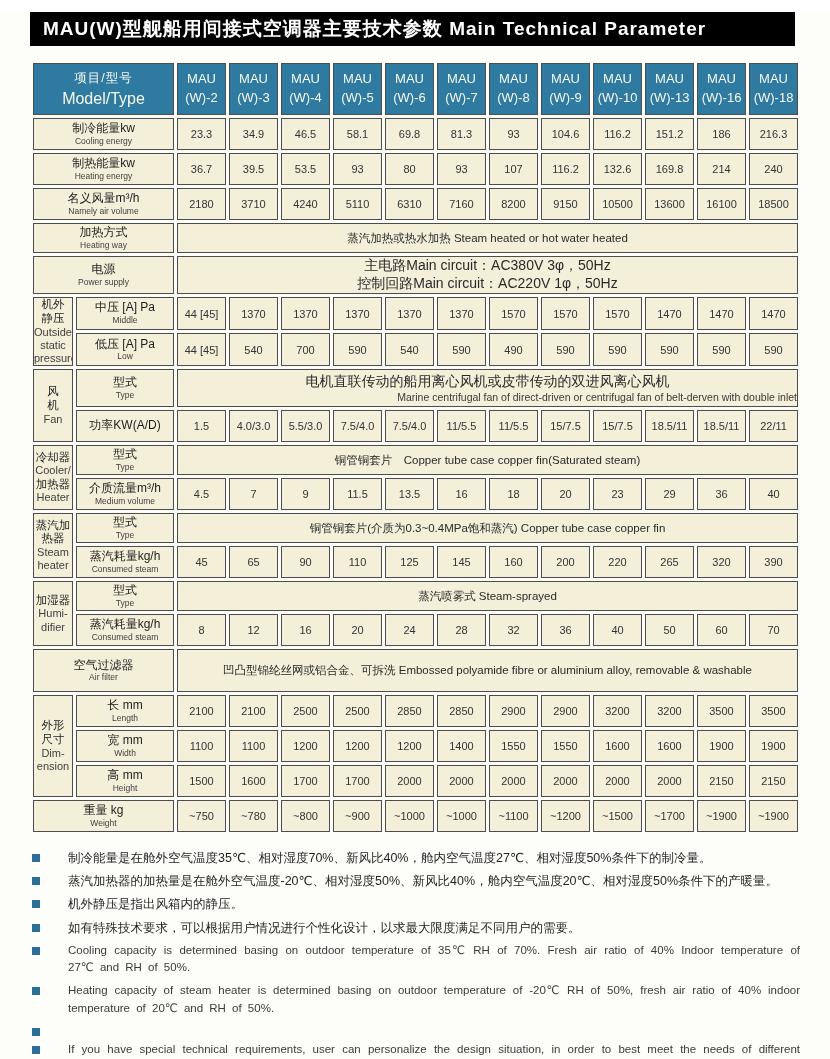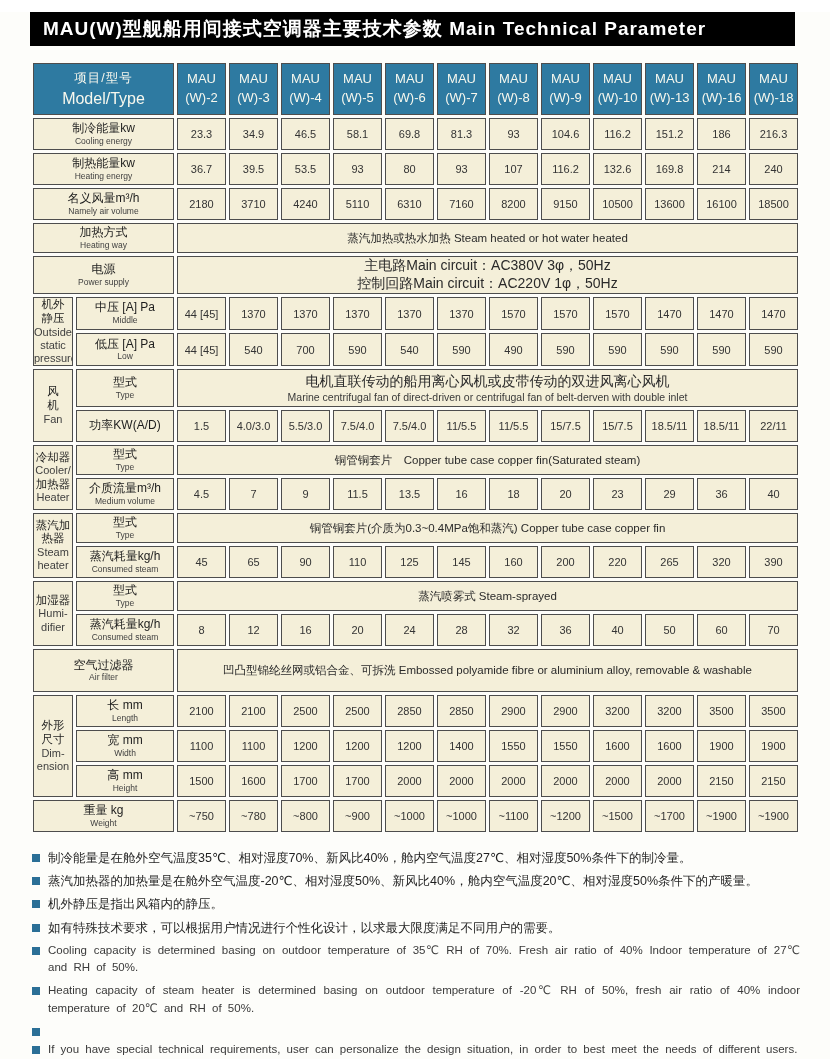--- a/index.html
+++ b/index.html
@@ -26,26 +26,26 @@
   tr.h-filter{height:43px;}
   td.label,td.section,td.val,td.span-cell{background:#f4efd9;}
   td.label .lz{font-size:12px;color:#1d1d1d;line-height:1.15;}
   td.label .le{font-size:8.5px;color:#3f3f3f;line-height:1.1;margin-top:1px;}
   td.section span{display:block;line-height:1.2;}
   td.section .sz{font-size:11.5px;color:#1d1d1d;}
   td.section .se{font-size:11px;color:#3f3f3f;}
   td.val{font-size:11px;color:#343434;}
   td.span-cell{font-size:11.5px;color:#2a2a2a;}
   td.span-cell .ft-zh{font-size:14px;line-height:1.25;}
-  td.span-cell .ft-en{font-size:10.5px;color:#3a3a3a;line-height:1.2;}
+  td.span-cell .ft-en{font-size:10.5px;color:#3a3a3a;line-height:1.2;text-align:right;}
   td.span-cell .pwr{display:inline-block;margin:0 28px;font-size:14px;}
 
   
   .notes{margin:14px 30px 0 32px;}
-  .note{display:flex;align-items:flex-start;margin-bottom:5px;}
+  .note{display:flex;align-items:flex-start;margin-bottom:5px;gap:20px;}
   .note .bullet{flex:0 0 8px;width:8px;height:8px;background:#2b6f96;margin:5px 8px 0 0;}
   .note-zh .note-text{font-size:12.5px;color:#1f1f1f;line-height:1.45;}
   .note-en .note-text{font-size:11.5px;color:#3a3a3a;line-height:1.55;word-spacing:3px;text-align:justify;}
 
   
   .footer{margin:16px 30px 0 32px;color:#2f7ba3;}
   .footer .f-zh{font-size:12.5px;letter-spacing:0.5px;margin-bottom:4px;}
 </style>
 </head>
 <body>

